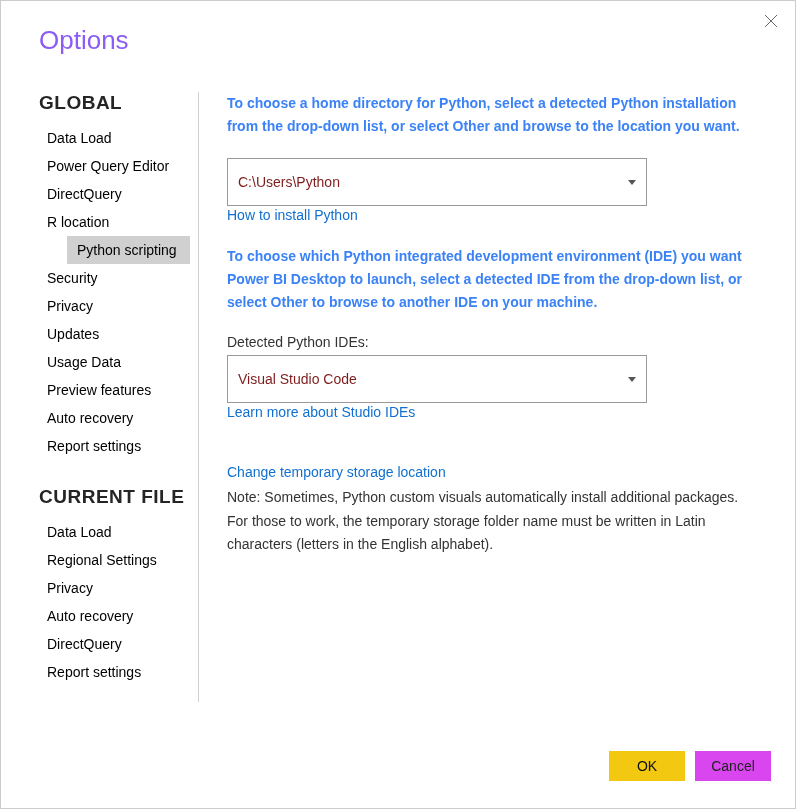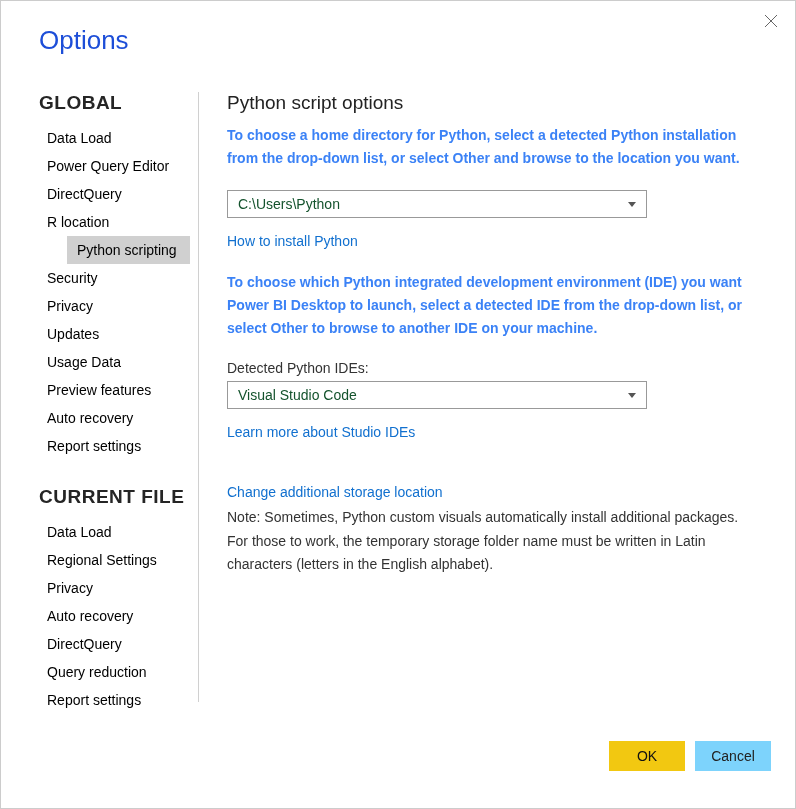--- a/index.html
+++ b/index.html
@@ -27,21 +27,21 @@
       align-items: center;
       justify-content: center;
     }
     .close-btn svg {
       stroke: #666;
       stroke-width: 1;
     }
     .dialog-title {
       font-size: 26px;
       font-weight: 300;
-      color: #1d4ed8;
+      color: #8b5cf6;
       padding: 24px 0 0 38px;
     }
     .content {
       display: flex;
       padding: 0 38px;
       margin-top: 36px;
     }
     .sidebar {
       width: 160px;
       flex-shrink: 0;
@@ -89,31 +89,30 @@
       font-weight: bold;
     }
     .field-label {
       font-size: 14px;
       color: #333;
       margin-bottom: 5px;
       margin-top: 4px;
     }
     .select-box {
       width: 420px;
-      height: 28px;
+      height: 48px;
       border: 1px solid #999;
       display: flex;
       align-items: center;
       justify-content: space-between;
       padding: 0 10px;
       font-size: 14px;
-      color: #14532d;
+      color: #7f1d1d;
       background: #fff;
       cursor: pointer;
-      margin-bottom: 14px;
     }
     .select-box .caret {
       width: 0;
       height: 0;
       border-left: 4px solid transparent;
       border-right: 4px solid transparent;
       border-top: 5px solid #555;
     }
     .link {
       font-size: 14px;
@@ -126,42 +125,42 @@
       margin-top: 22px;
     }
     .note-text {
       font-size: 14px;
       line-height: 1.65;
       color: #333;
       margin-top: 6px;
     }
     .button-row {
       position: absolute;
-      bottom: 37px;
+      bottom: 27px;
       right: 24px;
       display: flex;
       gap: 10px;
     }
     .btn {
       min-width: 76px;
       height: 30px;
       font-size: 14px;
       border: none;
       cursor: pointer;
       display: flex;
       align-items: center;
       justify-content: center;
       font-family: inherit;
     }
     .btn-primary {
       background: #F2C811;
       color: #111;
     }
     .btn-secondary {
-      background: #7dd3fc;
+      background: #d946ef;
       color: #222;
     }
   </style>
 </head>
 <body>
 
 <div class="close-btn">
   <svg width="14" height="14" viewBox="0 0 14 14">
     <line x1="1" y1="1" x2="13" y2="13"></line>
     <line x1="13" y1="1" x2="1" y2="13"></line>
@@ -185,44 +184,42 @@
     <div class="sidebar-item">Preview features</div>
     <div class="sidebar-item">Auto recovery</div>
     <div class="sidebar-item">Report settings</div>
 
     <div class="section-header second">CURRENT FILE</div>
     <div class="sidebar-item">Data Load</div>
     <div class="sidebar-item">Regional Settings</div>
     <div class="sidebar-item">Privacy</div>
     <div class="sidebar-item">Auto recovery</div>
     <div class="sidebar-item">DirectQuery</div>
-    <div class="sidebar-item">Query reduction</div>
     <div class="sidebar-item">Report settings</div>
   </div>
 
   <div class="main-pane">
-    <h2 class="pane-title">Python script options</h2>
     <p class="body-text">To choose a home directory for Python, select a detected Python installation from the drop-down list, or select Other and browse to the location you want.</p>
 
     <div class="select-box">
       <span>C:\Users\Python</span>
       <span class="caret"></span>
     </div>
     <a class="link">How to install Python</a>
 
     <p class="body-text">To choose which Python integrated development environment (IDE) you want Power BI Desktop to launch, select a detected IDE from the drop-down list, or select Other to browse to another IDE on your machine.</p>
 
     <div class="field-label">Detected Python IDEs:</div>
     <div class="select-box">
       <span>Visual Studio Code</span>
       <span class="caret"></span>
     </div>
     <a class="link">Learn more about Studio IDEs</a>
 
-    <a class="link spaced-top" style="display:block; margin-bottom:2px;">Change additional storage location</a>
+    <a class="link spaced-top" style="display:block; margin-bottom:2px;">Change temporary storage location</a>
     <p class="note-text">Note: Sometimes, Python custom visuals automatically install additional packages. For those to work, the temporary storage folder name must be written in Latin characters (letters in the English alphabet).</p>
   </div>
 </div>
 
 <div class="button-row">
   <button class="btn btn-primary">OK</button>
   <button class="btn btn-secondary">Cancel</button>
 </div>
 
 </body></html>

